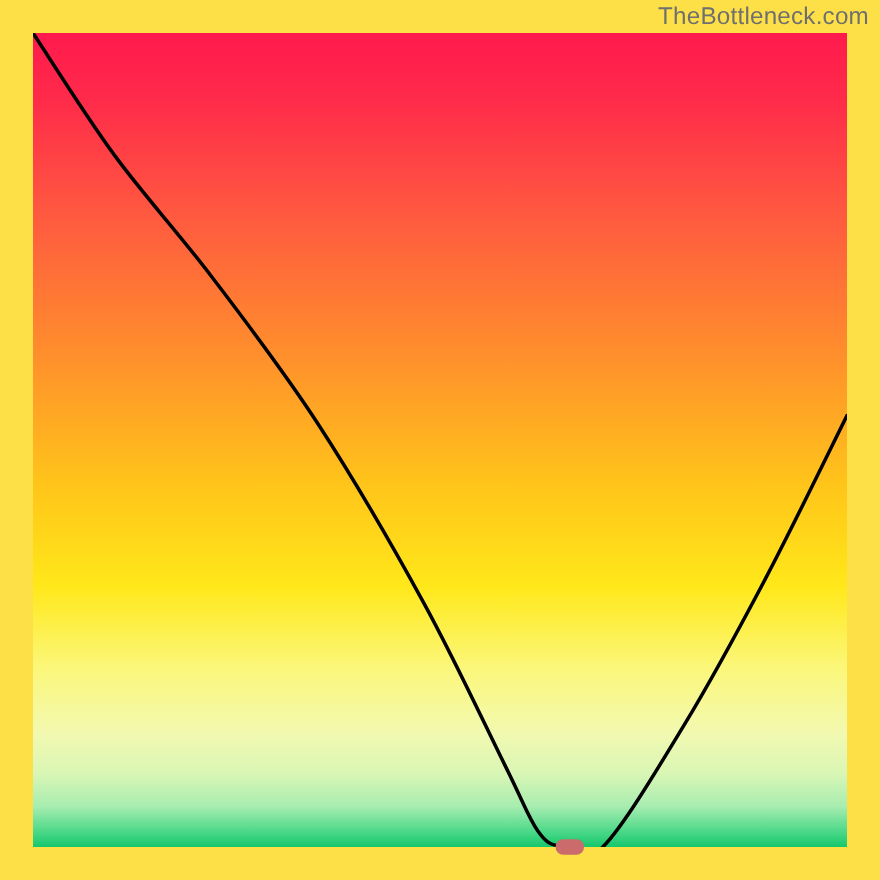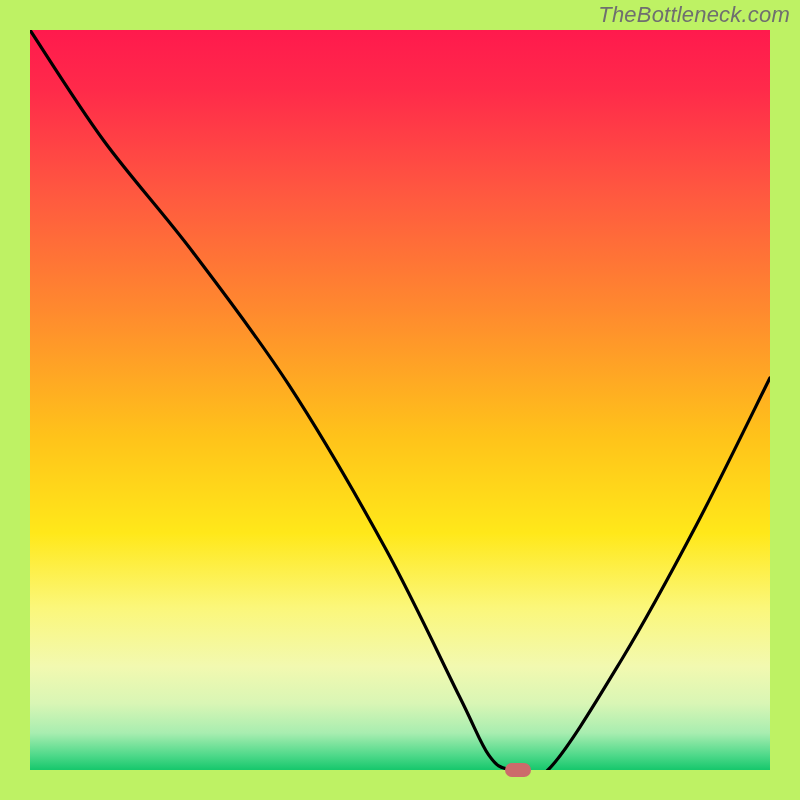--- a/index.html
+++ b/index.html
@@ -8,22 +8,21 @@
     width: 800px;
     height: 800px;
     background: #000;
     overflow: hidden;
     font-family: Arial, Helvetica, sans-serif;
   }
   .frame {
     position: relative;
     width: 800px;
     height: 800px;
-    background: #bef264;
-    font-style: italic;
+    background: #fde047;
   }
   .watermark {
     position: absolute;
     top: 2px;
     right: 10px;
     color: #6f6f6f;
     font-size: 22px;
     font-weight: 400;
     letter-spacing: 0.2px;
     user-select: none;

